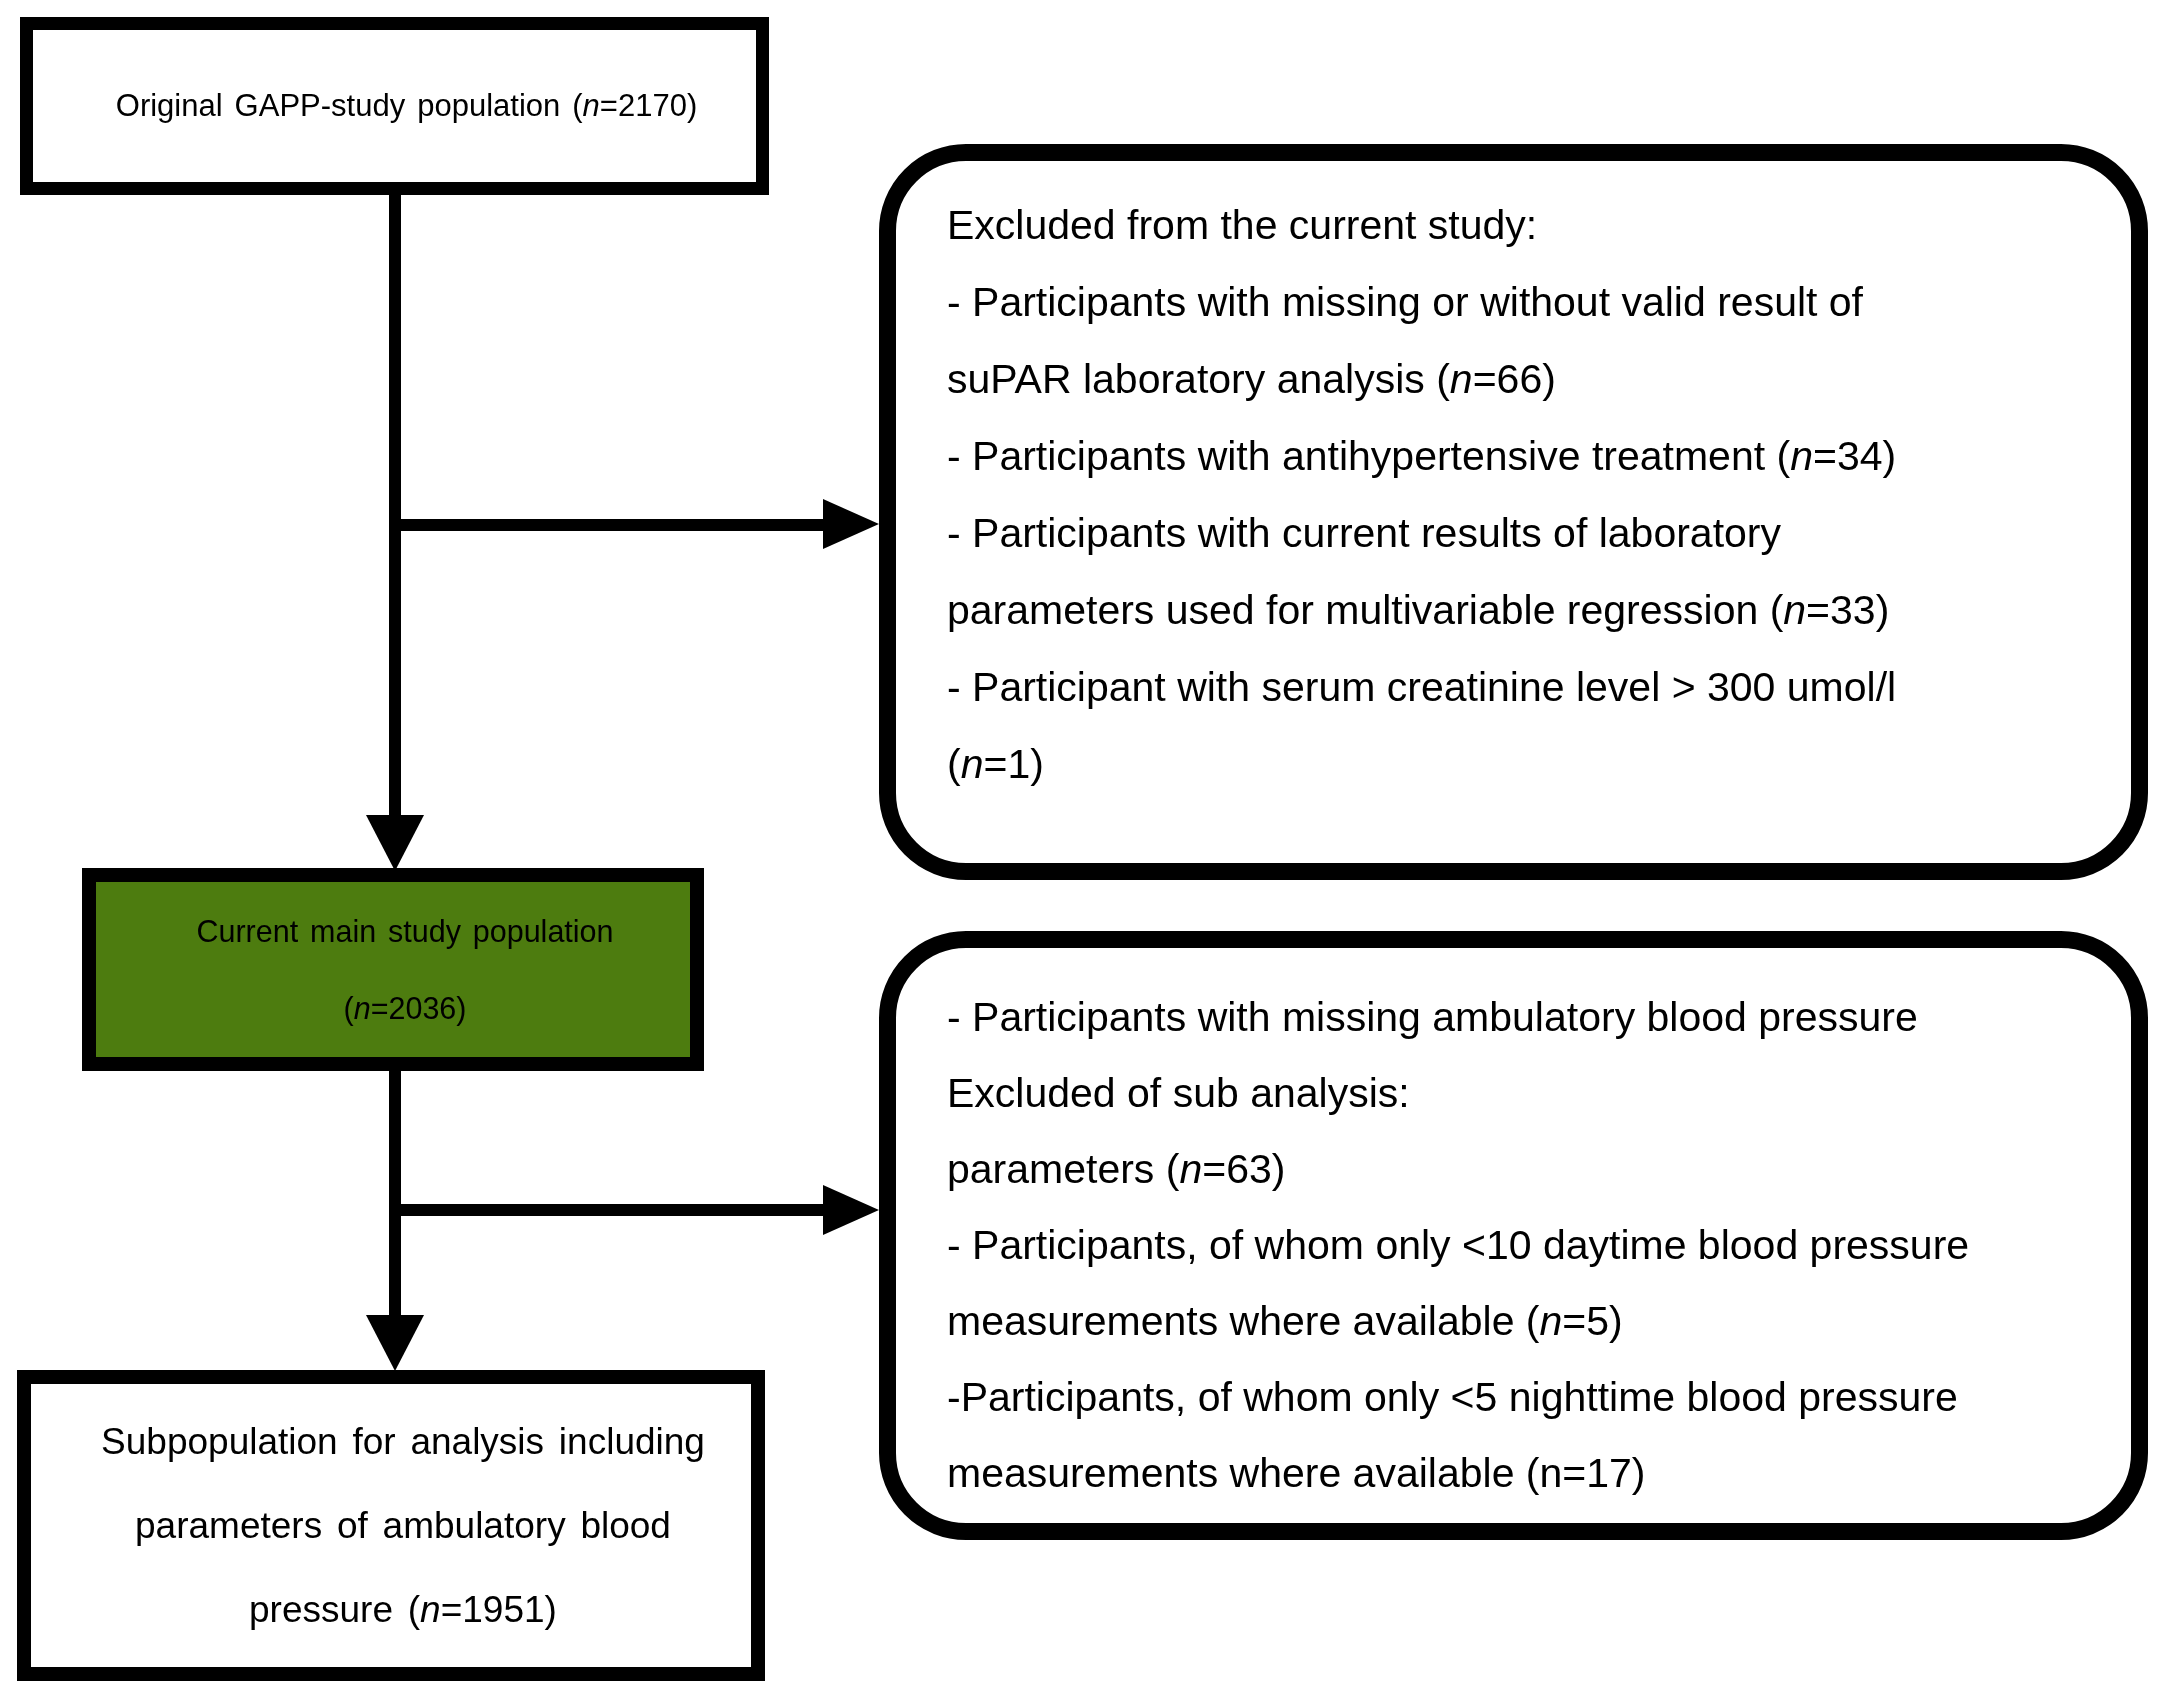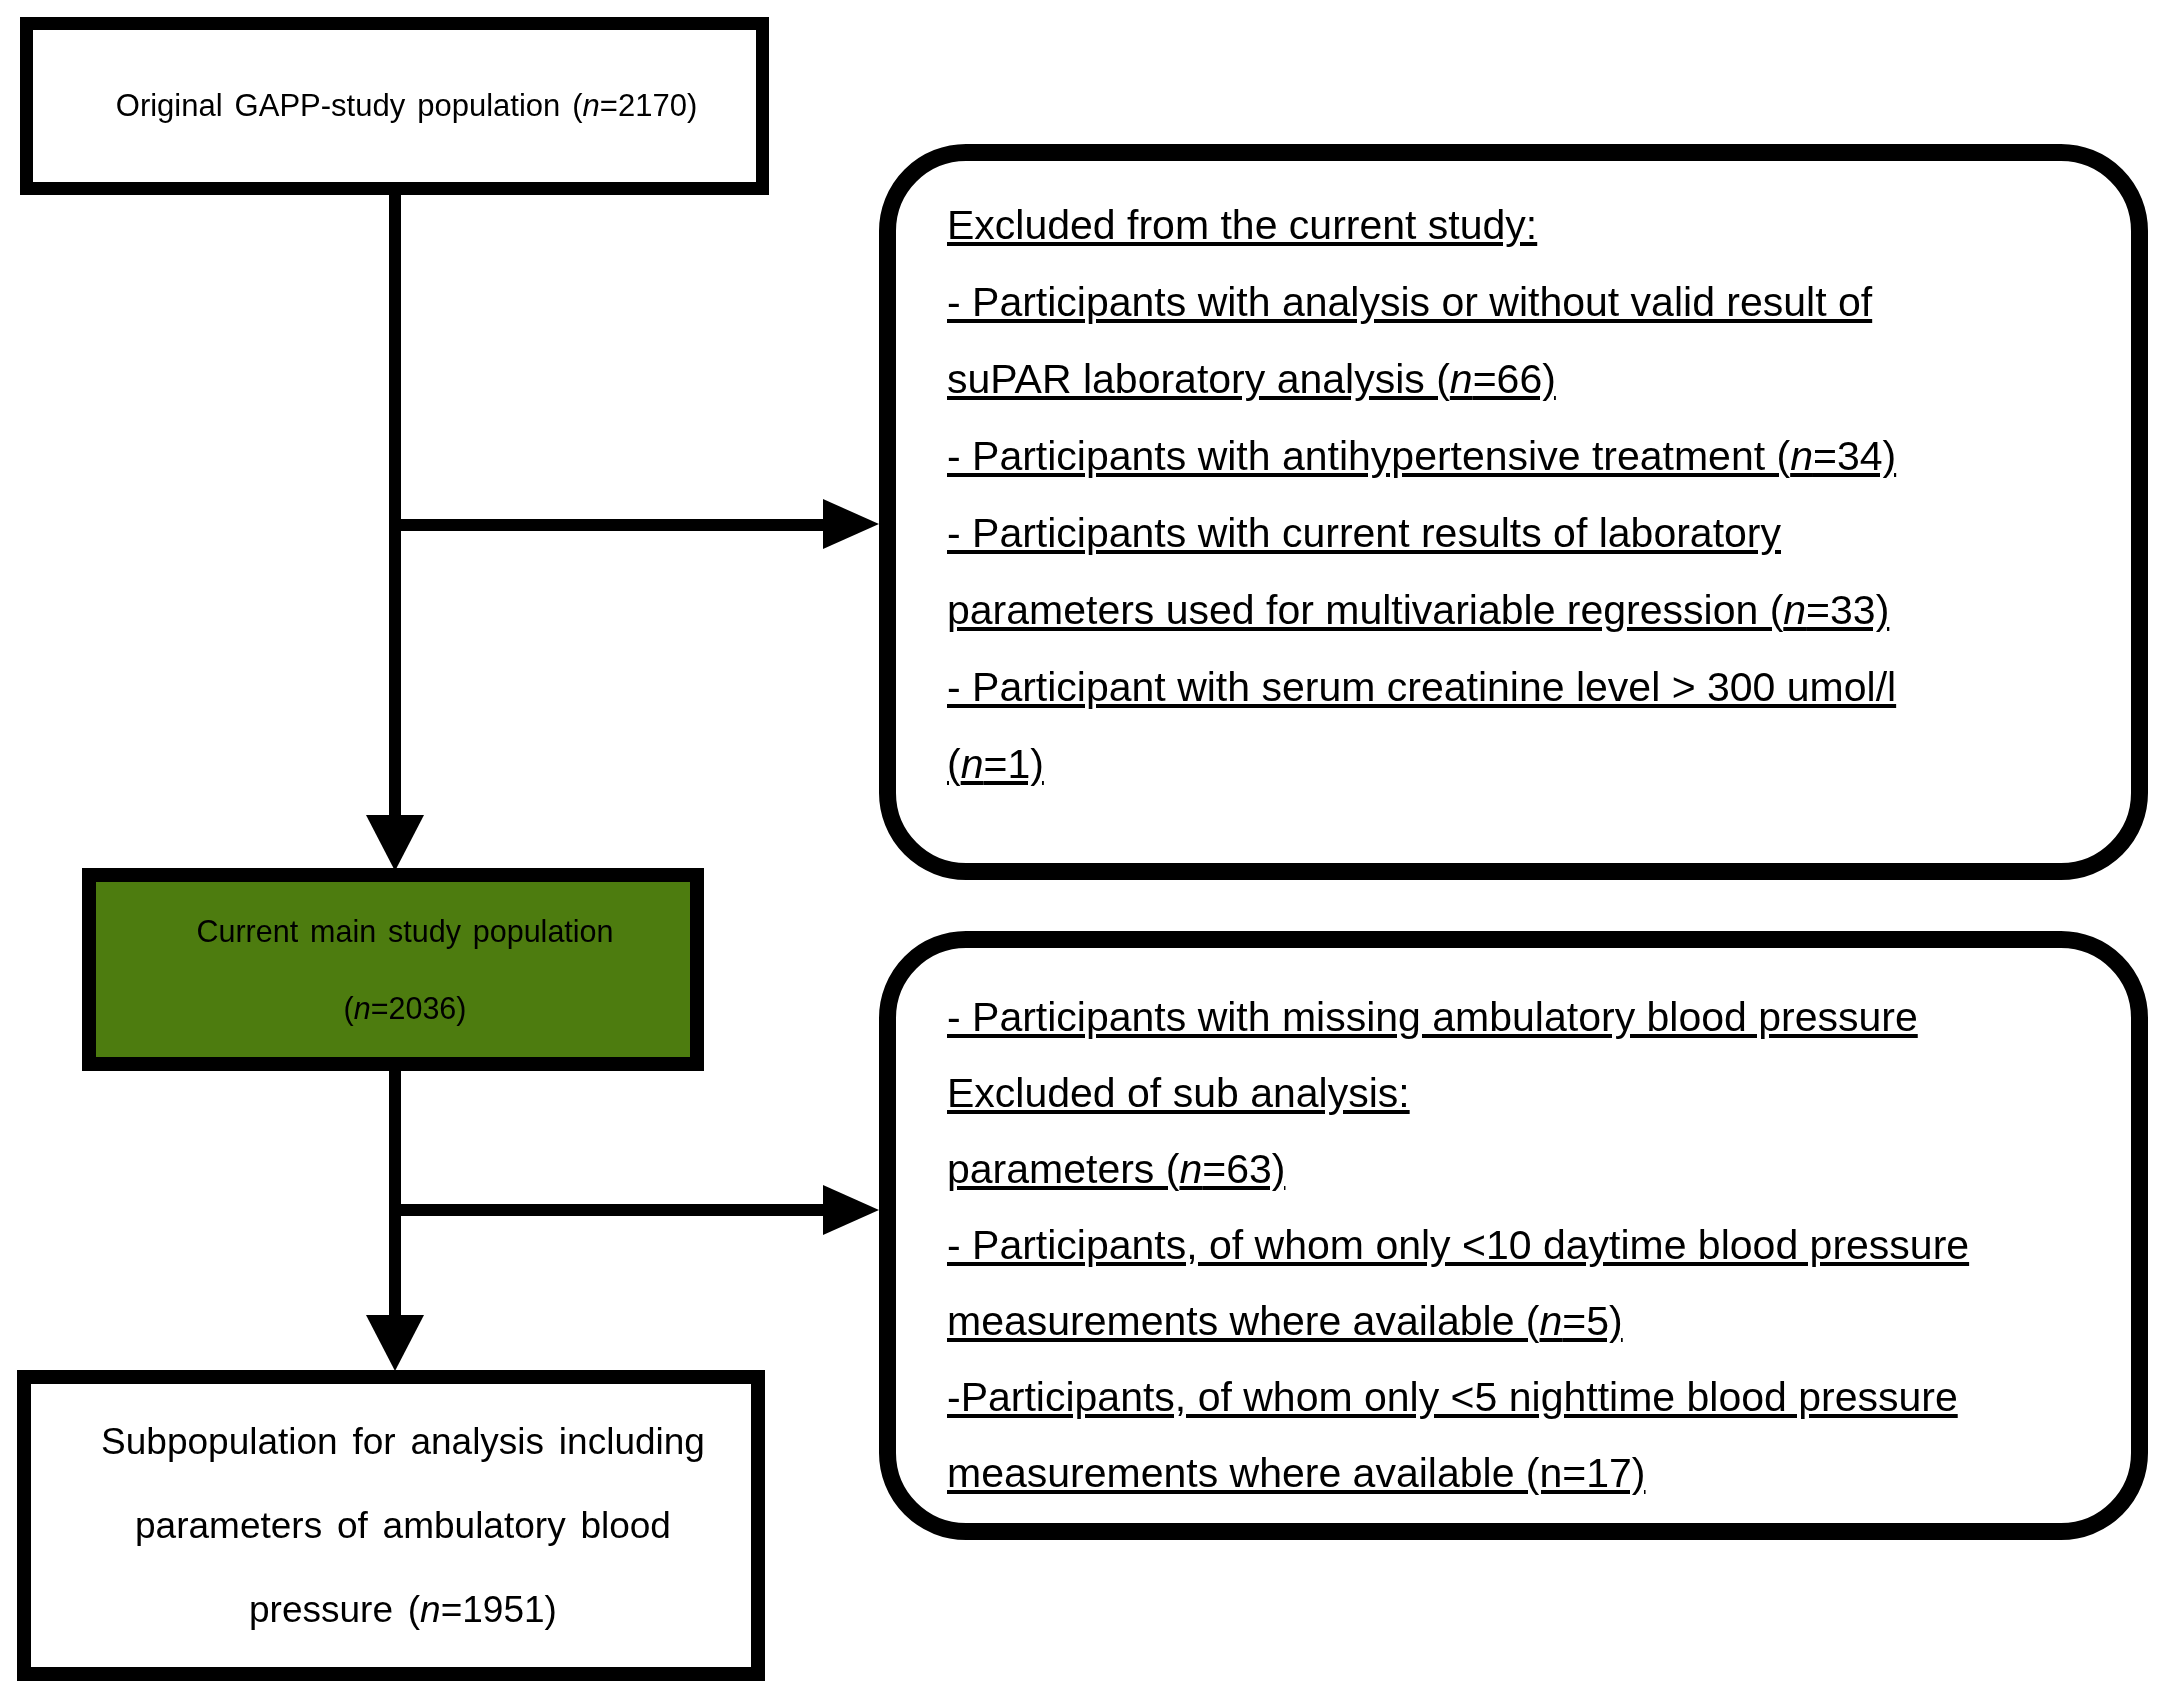--- a/index.html
+++ b/index.html
@@ -42,21 +42,20 @@
   }
   
   .rbox {
     position: absolute;
     box-sizing: border-box;
     background: #ffffff;
     border: 17px solid #000000;
     border-radius: 87px;
     font-size: 41px;
     text-align: left;
-    text-decoration: underline;
   }
   .rbox .line { display: block; white-space: nowrap; }
   #rbox-excluded-main {
     left: 879px; top: 144px; width: 1269px; height: 736px;
     padding: 26px 22.6px 0 51px; line-height: 77px;
   }
   #rbox-excluded-sub {
     left: 879px; top: 931px; width: 1269px; height: 609px;
     padding: 30.5px 22.6px 0 51px; line-height: 76px;
   }
@@ -101,21 +100,21 @@
   </div>
 
   <div class="box" id="box-sub">
     <span class="line">Subpopulation for analysis including</span>
     <span class="line">parameters of ambulatory blood</span>
     <span class="line">pressure (<i>n</i>=1951)</span>
   </div>
 
   <div class="rbox" id="rbox-excluded-main">
     <span class="line">Excluded from the current study:</span>
-    <span class="line">- Participants with analysis or without valid result of</span>
+    <span class="line">- Participants with missing or without valid result of</span>
     <span class="line">suPAR laboratory analysis (<i>n</i>=66)</span>
     <span class="line">- Participants with antihypertensive treatment (<i>n</i>=34)</span>
     <span class="line">- Participants with current results of laboratory</span>
     <span class="line">parameters used for multivariable regression (<i>n</i>=33)</span>
     <span class="line">- Participant with serum creatinine level &gt; 300 umol/l</span>
     <span class="line">(<i>n</i>=1)</span>
   </div>
 
   <div class="rbox" id="rbox-excluded-sub">
     <span class="line">- Participants with missing ambulatory blood pressure</span>

